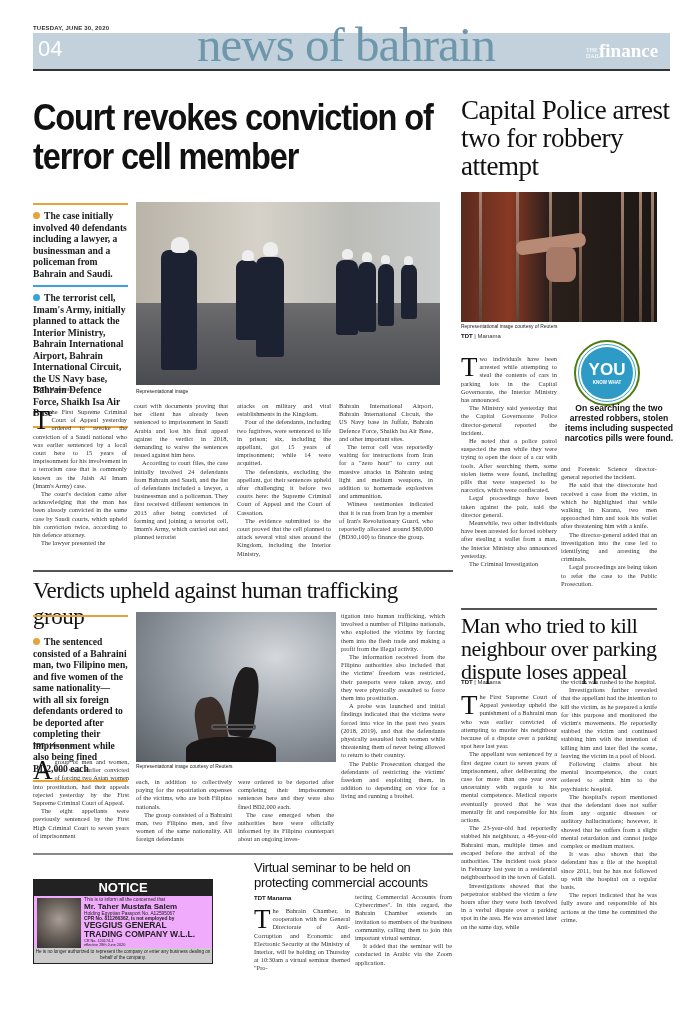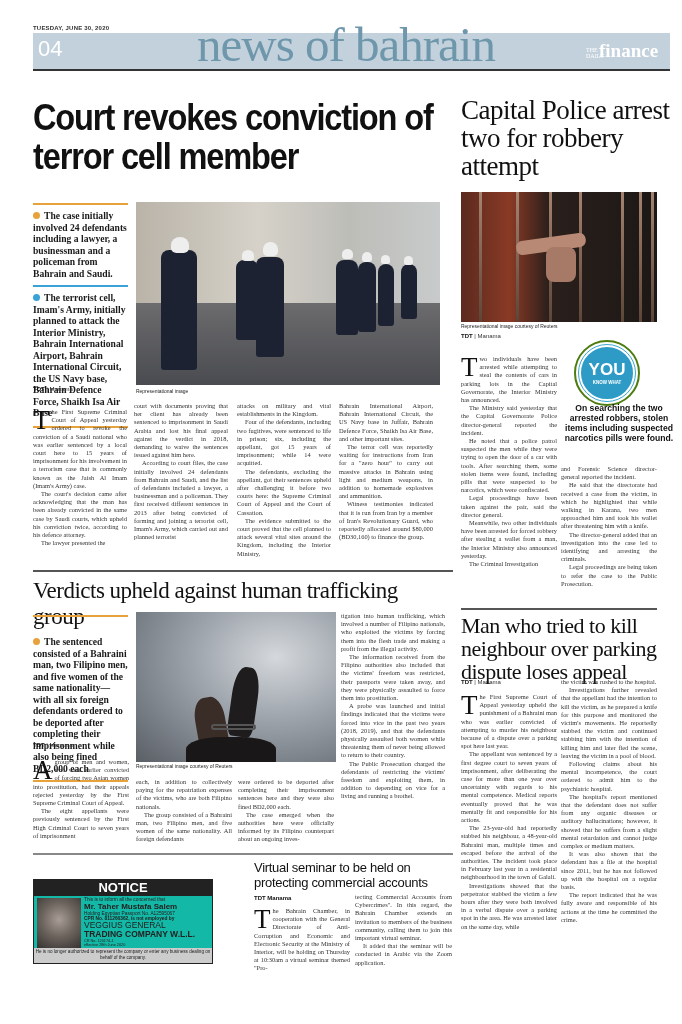--- a/index.html
+++ b/index.html
@@ -37,41 +37,41 @@
 .youbadge{left:528px;top:343px;width:66px;height:66px;border-radius:50%;border:2px solid #4d7c0f;display:flex;align-items:center;justify-content:center}
 .youinner{width:56px;height:56px;border-radius:50%;background:#2e9bc6;color:#fff;text-align:center;font-family:"Liberation Sans",sans-serif;border:2px solid #fff;outline:1px solid #3aa6cf}
 .youinner .y{font-size:17px;font-weight:bold;line-height:20px;margin-top:13px}
 .youinner .k{font-size:4.5px;font-weight:bold}
 .youtext{left:560px;top:402px;width:120px;font-family:"Liberation Sans",sans-serif;font-weight:bold;font-size:8.6px;line-height:10px;text-align:center;color:#111}
 .hr{height:2px;background:#555}
 .h-traf{left:33px;top:578px;width:420px;font-size:23px;line-height:26px}
 .photo-hands{left:136px;top:612px;width:200px;height:150px;background:radial-gradient(ellipse at 70% 30%,#d5d8dc 0%,#9fa6ad 40%,#5a5f66 100%)}
 .hand{position:absolute;background:#1e1c1d;border-radius:40% 40% 20% 20%}
 .h-vs{left:254px;top:860px;width:210px;font-family:"Liberation Sans",sans-serif;font-weight:normal;font-size:13px;line-height:15px;color:#111;letter-spacing:-.3px}
-.notice{left:33px;top:879px;width:180px;height:85px;border:1px solid #222;background:#14b8a6}
+.notice{left:33px;top:879px;width:180px;height:85px;border:1px solid #222;background:#f0abfc}
 .notice .nh{height:16px;background:#222;color:#fff;font-family:"Liberation Sans",sans-serif;font-weight:bold;font-size:13px;text-align:center;line-height:16px}
 .notice .np{position:absolute;left:3px;top:18px;width:44px;height:54px;background:radial-gradient(circle at 50% 40%,#a89e97 0%,#6b625c 45%,#2c2a29 100%)}
 .notice .nb{position:absolute;left:50px;top:17px;width:128px;text-align:left;font-family:"Liberation Sans",sans-serif;color:#222}
 .notice .nf{position:absolute;left:0;bottom:0;width:100%;height:15px;background:#ccc;font-family:"Liberation Sans",sans-serif;font-size:4.6px;text-align:center;line-height:6px;padding-top:1px}
 </style>
 </head>
 <body>
 
 <div class="abs date">TUESDAY, JUNE 30, 2020</div>
 <div class="abs mast"></div>
 <div class="abs pageno">04</div>
 <div class="abs sect">news of bahrain</div>
 <div class="abs brand"><small>THE DAILY</small><span>finance</span></div>
 <div class="abs mastrule"></div>
 
 <div class="abs h1">Court revokes conviction of terror cell member</div>
 
 <div class="abs" style="left:33px;top:203px;width:95px">
   <div class="rule-o"></div>
-  <div class="pull" style="margin-top:5px"><span class="dot" style="background:#e8a23c"></span><span>The case initially involved 24 defendants including a lawyer, a businessman and a policeman from Bahrain and Saudi.</span></div>
+  <div class="pull" style="margin-top:5px"><span class="dot" style="background:#e8a23c"></span><span>The case initially involved 40 defendants including a lawyer, a businessman and a policeman from Bahrain and Saudi.</span></div>
   <div class="rule-b" style="margin-top:6px"></div>
   <div class="pull" style="margin-top:5px"><span class="dot" style="background:#3aa2d6"></span><span>The terrorist cell, Imam's Army, initially planned to attack the Interior Ministry, Bahrain International Airport, Bahrain International Circuit, the US Navy base, Bahrain Defence Force, Shaikh Isa Air Base</span></div>
   <div class="rule-o" style="margin-top:7px"></div>
 </div>
 <div class="abs byline" style="left:33px;top:386px"><b>TDT</b> | <span>Manama</span></div>
 
 <div class="abs img photo-police">
   <div class="bld"></div>
   <div class="cop" style="left:25px;top:48px;width:36px;height:120px"></div>
     <div class="helm" style="left:35px;top:35px;width:18px;height:16px"></div>
@@ -211,21 +211,21 @@
 <div class="abs hr" style="left:33px;top:853px;width:420px;background:#888"></div>
 
 <div class="abs notice">
   <div class="nh">NOTICE</div>
   <div class="np"></div>
   <div class="nb">
     <div style="font-size:4.8px">This is to inform all the concerned that</div>
     <div style="font-size:8px;font-weight:bold">Mr. Taher Mustafa Salem</div>
     <div style="font-size:4.8px">Holding Egyptian Passport No. A12595067</div>
     <div style="font-size:4.8px;font-weight:bold">CPR No. 811266362, is not employed by</div>
-    <div style="font-size:8.5px;font-weight:normal;line-height:9px">VEGGIUS GENERAL</div>
+    <div style="font-size:8.5px;font-weight:bold;line-height:9px">VEGGIUS GENERAL</div>
     <div style="font-size:8.5px;font-weight:bold;line-height:9px">TRADING COMPANY W.L.L.</div>
     <div style="font-size:3.8px">CR No. 120174-1</div>
     <div style="font-size:3.8px">effective 28th June 2020</div>
   </div>
   <div class="nf">He is no longer authorized to represent the company or enter any business dealing on behalf of the company.</div>
 </div>
 
 <div class="abs h-vs">Virtual seminar to be held on protecting commercial accounts</div>
 <div class="abs byline" style="left:254px;top:895px;font-weight:bold;color:#111">TDT Manama</div>
 <div class="abs col" style="left:254px;top:907px;width:96px">

